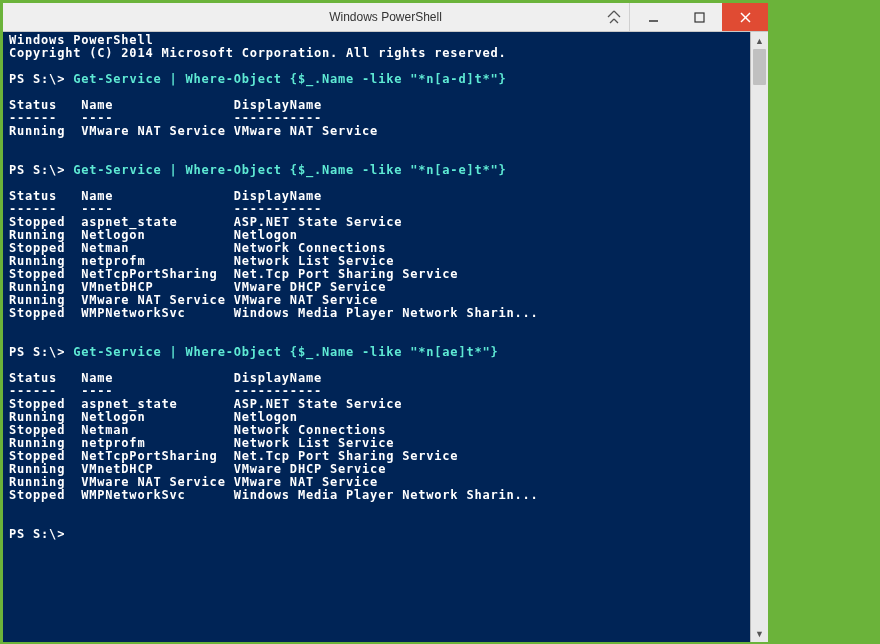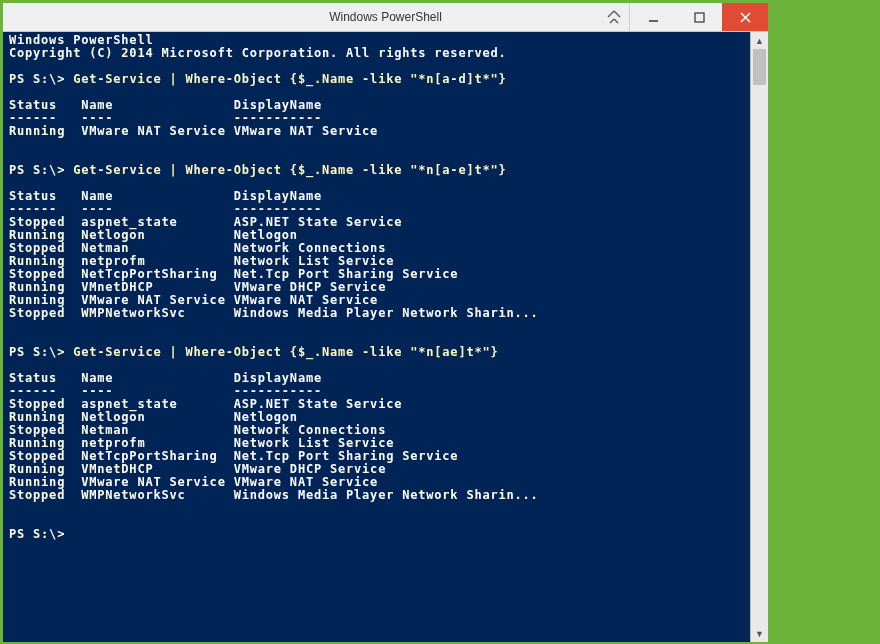--- a/index.html
+++ b/index.html
@@ -105,21 +105,21 @@
   .sb-thumb {
     position: absolute;
     top: 0;
     left: 2px;
     right: 2px;
     height: 36px;
     background: #c0c0c0;
     border-radius: 1px;
     cursor: pointer;
   }
-  .yellow { color: #fef9c3; }
+  .yellow { color: #5eead4; }
 </style>
 </head>
 <body>
 
 <div class="outer-border">
 
   <div class="titlebar">
     <span class="title">Windows PowerShell</span>
     <div class="win-buttons">
       <div class="win-btn resize">

